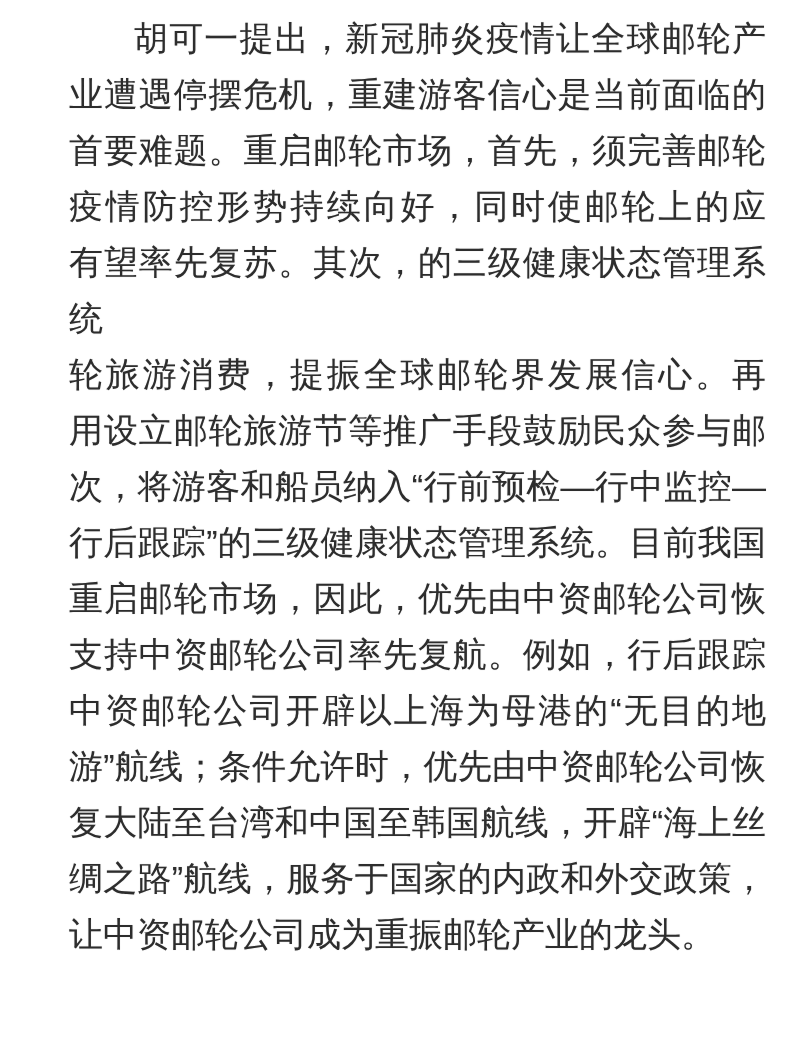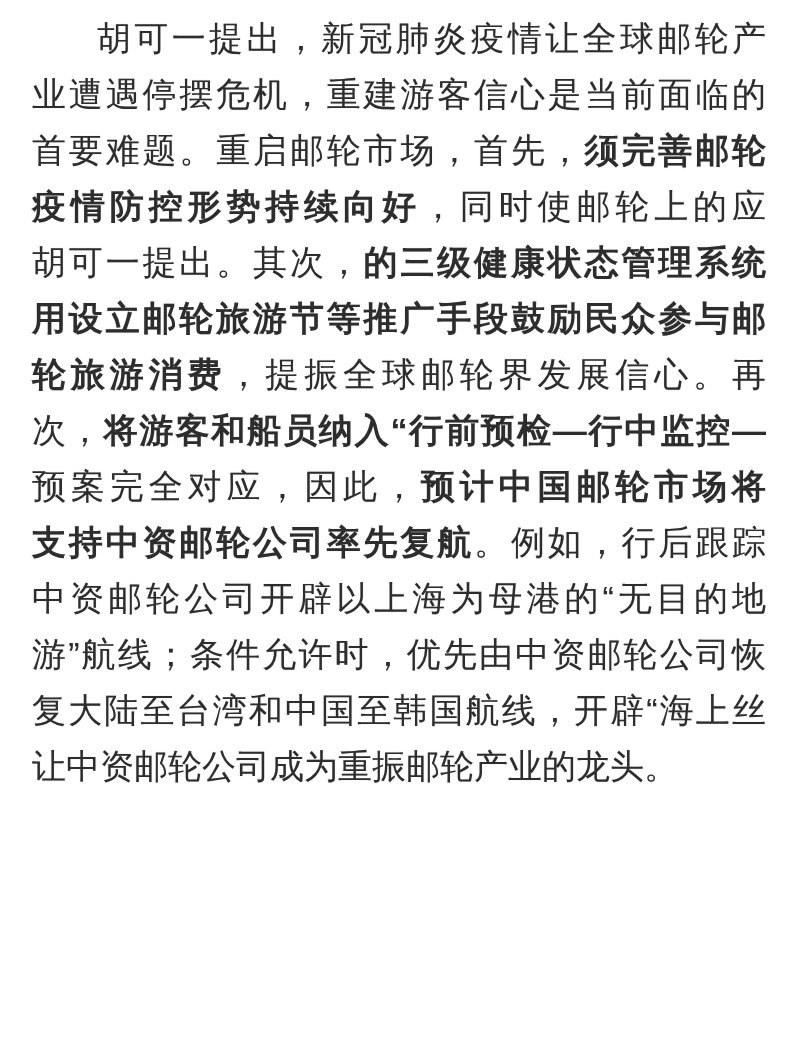--- a/index.html
+++ b/index.html
@@ -19,42 +19,45 @@
     font-family: "Liberation Sans", sans-serif;
     font-size: 34px;
     line-height: 56px;
     color: #2d2d2d;
     text-shadow: 0 0 1px rgba(45,45,45,0.30);
   }
   .text-line {
     text-align: justify;
     text-align-last: justify;
     min-height: 56px;
+    margin-left: 37px;
   }
   .text-line.indent {
     text-indent: 65px;
   }
   .text-line.last {
     text-align: right;
     text-align-last: left;
   }
   .run { font-weight: 400; }
-  .run.bold { font-weight: 700; }
+  .run.bold { font-weight: 400; }
 </style>
 </head>
 <body>
 
 <div class="article">
     <div class="text-line indent"><span class="run">胡可一提出，新冠肺炎疫情让全球邮轮产</span></div>
     <div class="text-line"><span class="run">业遭遇停摆危机，重建游客信心是当前面临的</span></div>
     <div class="text-line"><span class="run">首要难题。重启邮轮市场，首先，</span><span class="run bold">须完善邮轮</span></div>
     <div class="text-line"><span class="run bold">疫情防控形势持续向好</span><span class="run">，同时使邮轮上的应</span></div>
-    <div class="text-line"><span class="run">胡可一提出。其次，</span><span class="run bold">的三级健康状态管理系统</span></div>
+    <div class="text-line"><span class="run">有望率先复苏。其次，</span><span class="run bold">的三级健康状态管理系统</span></div>
+    <div class="text-line"><span class="run bold">轮旅游消费</span><span class="run">，提振全球邮轮界发展信心。再</span></div>
     <div class="text-line"><span class="run bold">用设立邮轮旅游节等推广手段鼓励民众参与邮</span></div>
-    <div class="text-line"><span class="run bold">轮旅游消费</span><span class="run">，提振全球邮轮界发展信心。再</span></div>
     <div class="text-line"><span class="run">次，</span><span class="run bold">将游客和船员纳入“行前预检—行中监控—</span></div>
-    <div class="text-line"><span class="run">预案完全对应，因此，</span><span class="run bold">预计中国邮轮市场将</span></div>
+    <div class="text-line"><span class="run bold">行后跟踪”的三级健康状态管理系统</span><span class="run">。目前我国</span></div>
+    <div class="text-line"><span class="run">重启邮轮市场，因此，</span><span class="run bold">优先由中资邮轮公司恢</span></div>
     <div class="text-line"><span class="run bold">支持中资邮轮公司率先复航</span><span class="run">。例如，行后跟踪</span></div>
     <div class="text-line"><span class="run">中资邮轮公司开辟以上海为母港的“无目的地</span></div>
     <div class="text-line"><span class="run">游”航线；条件允许时，优先由中资邮轮公司恢</span></div>
     <div class="text-line"><span class="run">复大陆至台湾和中国至韩国航线，开辟“海上丝</span></div>
+    <div class="text-line"><span class="run">绸之路”航线，服务于国家的内政和外交政策，</span></div>
     <div class="text-line last"><span class="run">让中资邮轮公司成为重振邮轮产业的龙头。</span></div>
   </div>
 
 </body></html>

